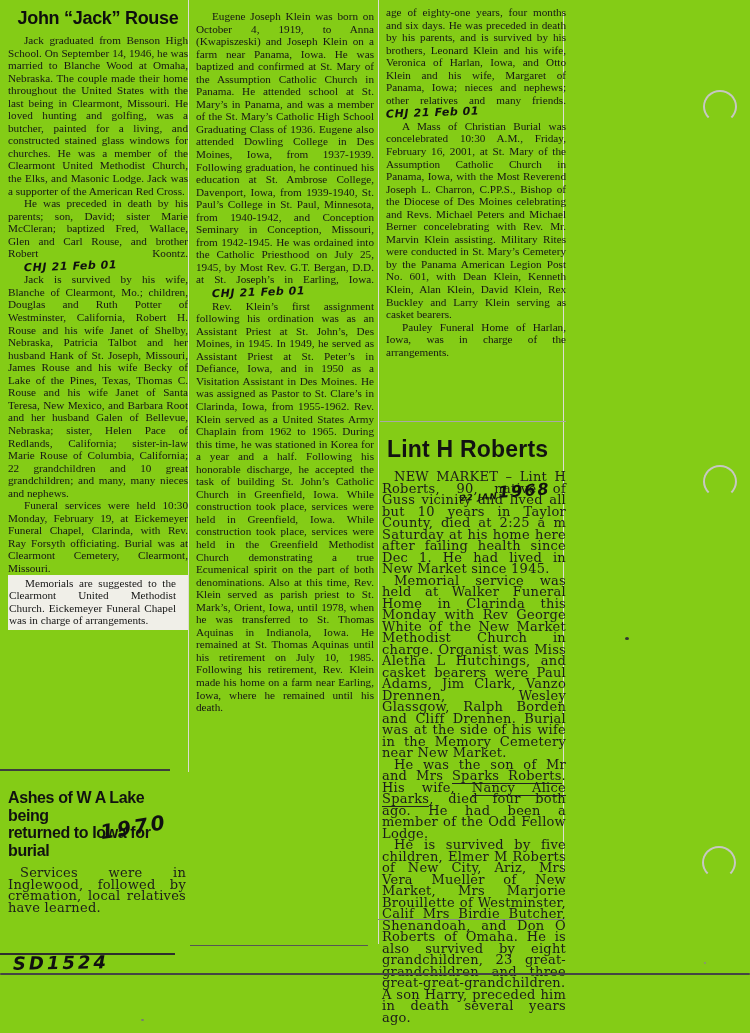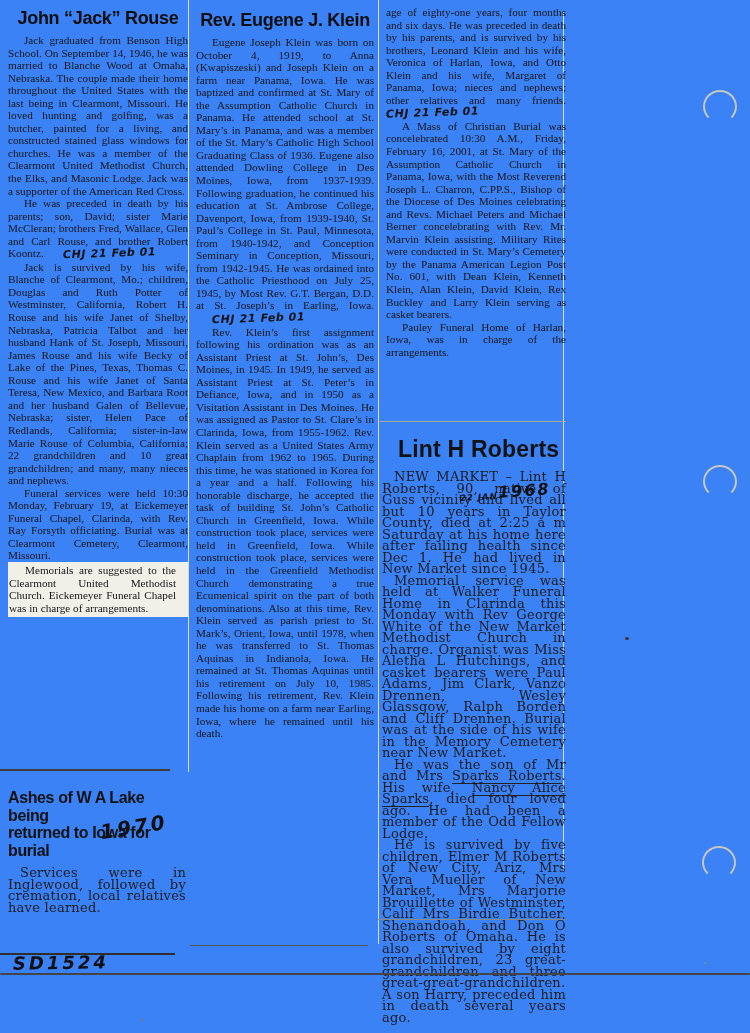--- a/index.html
+++ b/index.html
@@ -1,18 +1,18 @@
 <!DOCTYPE html>
 <html><head>
 <meta charset="utf-8">
 <style>
   html,body { margin:0; padding:0; background:#e8e8e4; }
   .page {
     position:relative; width:750px; height:1033px;
-    background:#3b82f6; overflow:hidden;
+    background:#84cc16; overflow:hidden;
     font-family:"Liberation Serif", serif; color:#141414;
   }
   .col { position:absolute; }
   article { display:block; }
 
   
   p.serif {
     font-family:"Liberation Serif", serif;
     font-size:11.2px; line-height:12.55px;
     text-align:justify; text-indent:16px;
@@ -32,21 +32,21 @@
   }
   .headline-cond {
     font-family:"Liberation Sans", sans-serif; font-weight:bold;
     font-size:16.5px; line-height:17.5px; text-align:left;
     letter-spacing:-0.4px; margin:0 0 8px 0; color:#111;
     transform:scaleX(0.97); transform-origin:left top;
   }
   .headline-big {
     font-family:"Liberation Sans", sans-serif; font-weight:bold;
     font-size:23px; line-height:28px; letter-spacing:0.2px;
-    margin:0 0 8px 16px; color:#121212;
+    margin:0 0 8px 5px; color:#121212;
   }
   .headline-line { display:block; }
 
   .memorials { background:#f0efe8; margin-top:7px; padding:2px 12px 3px 1px; }
   .gap-top { margin-top:3px; }
 
   
   .hw {
     font-family:"DejaVu Sans", sans-serif; font-style:italic; font-weight:bold;
     color:#101010; white-space:nowrap;
@@ -76,21 +76,21 @@
 <div class="page">
 
   <div class="vline" style="left:188px; top:0; height:772px;"></div>
   <div class="vline" style="left:378px; top:0; height:944px;"></div>
   <div class="vline" style="left:563px; top:12px; height:860px;"></div>
 
   <section class="col" style="left:8px; top:8px; width:180px;">
     <article>
       <h1 class="headline-sans">John “Jack” Rouse</h1>
       <p class="serif">Jack graduated from Benson High School. On September 14, 1946, he was married to Blanche Wood at Omaha, Nebraska. The couple made their home throughout the United States with the last being in Clearmont, Missouri. He loved hunting and golfing, was a butcher, painted for a living, and constructed stained glass windows for churches. He was a member of the Clearmont United Methodist Church, the Elks, and Masonic Lodge. Jack was a supporter of the American Red Cross.</p>
-      <p class="serif"><span>He was preceded in death by his parents; son, David; sister Marie McCleran; brothers Fred, Wallace, Glen and Carl Rouse, and brother Robert Koontz.</span> <span class="hw hw-inline">CHJ 21 Feb 01</span></p>
+      <p class="serif"><span>He was preceded in death by his parents; son, David; sister Marie McCleran; baptized Fred, Wallace, Glen and Carl Rouse, and brother Robert Koontz.</span> <span class="hw hw-inline">CHJ 21 Feb 01</span></p>
       <p class="serif">Jack is survived by his wife, Blanche of Clearmont, Mo.; children, Douglas and Ruth Potter of Westminster, California, Robert H. Rouse and his wife Janet of Shelby, Nebraska, Patricia Talbot and her husband Hank of St. Joseph, Missouri, James Rouse and his wife Becky of Lake of the Pines, Texas, Thomas C. Rouse and his wife Janet of Santa Teresa, New Mexico, and Barbara Root and her husband Galen of Bellevue, Nebraska; sister, Helen Pace of Redlands, California; sister-in-law Marie Rouse of Columbia, California; 22 grandchildren and 10 great grandchildren; and many, many nieces and nephews.</p>
       <p class="serif">Funeral services were held 10:30 Monday, February 19, at Eickemeyer Funeral Chapel, Clarinda, with Rev. Ray Forsyth officiating. Burial was at Clearmont Cemetery, Clearmont, Missouri.</p>
       <p class="serif memorials">Memorials are suggested to the Clearmont United Methodist Church. Eickemeyer Funeral Chapel was in charge of arrangements.</p>
     </article>
   </section>
 
   <div class="hline" style="left:0; top:769px; width:170px; height:2px;"></div>
 
   <section class="col" style="left:8px; top:789px; width:178px;">
     <h2 class="headline-cond">
@@ -99,21 +99,20 @@
     </h2>
     <div class="hw hw-abs hw-1970" style="left:92px; top:26px;">1970</div>
     <p class="typeser">Services were in Inglewood, followed by cremation, local relatives have learned.</p>
   </section>
 
   <div class="hline" style="left:0; top:953px; width:175px; height:1.5px; background:#2e2e2e;"></div>
   <div class="hw hw-abs hw-code" style="left:13px; top:952px;">SD1524</div>
 
   <section class="col" style="left:196px; top:10px; width:178px;">
     <article>
-      <h1 class="headline-sans">Rev. Eugene J. Klein</h1>
       <p class="serif"><span>Eugene Joseph Klein was born on October 4, 1919, to Anna (Kwapiszeski) and Joseph Klein on a farm near Panama, Iowa. He was baptized and confirmed at St. Mary of the Assumption Catholic Church in Panama. He attended school at St. Mary’s in Panama, and was a member of the St. Mary’s Catholic High School Graduating Class of 1936. Eugene also attended Dowling College in Des Moines, Iowa, from 1937-1939. Following graduation, he continued his education at St. Ambrose College, Davenport, Iowa, from 1939-1940, St. Paul’s College in St. Paul, Minnesota, from 1940-1942, and Conception Seminary in Conception, Missouri, from 1942-1945. He was ordained into the Catholic Priesthood on July 25, 1945, by Most Rev. G.T. Bergan, D.D. at St. Joseph’s in Earling, Iowa.</span> <span class="hw hw-inline">CHJ 21 Feb 01</span></p>
       <p class="serif">Rev. Klein’s first assignment following his ordination was as an Assistant Priest at St. John’s, Des Moines, in 1945. In 1949, he served as Assistant Priest at St. Peter’s in Defiance, Iowa, and in 1950 as a Visitation Assistant in Des Moines. He was assigned as Pastor to St. Clare’s in Clarinda, Iowa, from 1955-1962. Rev. Klein served as a United States Army Chaplain from 1962 to 1965. During this time, he was stationed in Korea for a year and a half. Following his honorable discharge, he accepted the task of building St. John’s Catholic Church in Greenfield, Iowa. While construction took place, services were held in Greenfield, Iowa. While construction took place, services were held in the Greenfield Methodist Church demonstrating a true Ecumenical spirit on the part of both denominations. Also at this time, Rev. Klein served as parish priest to St. Mark’s, Orient, Iowa, until 1978, when he was transferred to St. Thomas Aquinas in Indianola, Iowa. He remained at St. Thomas Aquinas until his retirement on July 10, 1985. Following his retirement, Rev. Klein made his home on a farm near Earling, Iowa, where he remained until his death.</p>
     </article>
   </section>
   <div class="hline" style="left:190px; top:945px; width:178px; height:1px; background:#555;"></div>
 
   <section class="col" style="left:386px; top:6px; width:180px;">
     <p class="serif" style="text-indent:0;"><span>age of eighty-one years, four months and six days. He was preceded in death by his parents, and is survived by his brothers, Leonard Klein and his wife, Veronica of Harlan, Iowa, and Otto Klein and his wife, Margaret of Panama, Iowa; nieces and nephews; other relatives and many friends.</span> <span class="hw hw-inline">CHJ 21 Feb 01</span></p>
     <p class="serif">A Mass of Christian Burial was concelebrated 10:30 A.M., Friday, February 16, 2001, at St. Mary of the Assumption Catholic Church in Panama, Iowa, with the Most Reverend Joseph L. Charron, C.PP.S., Bishop of the Diocese of Des Moines celebrating and Revs. Michael Peters and Michael Berner concelebrating with Rev. Mr. Marvin Klein assisting. Military Rites were conducted in St. Mary’s Cemetery by the Panama American Legion Post No. 601, with Dean Klein, Kenneth Klein, Alan Klein, David Klein, Rex Buckley and Larry Klein serving as casket bearers.</p>
     <p class="serif">Pauley Funeral Home of Harlan, Iowa, was in charge of the arrangements.</p>
@@ -122,21 +121,21 @@
   <div class="hline" style="left:380px; top:421px; width:186px; height:1px; background:#a9a9a4;"></div>
 
   <section class="col" style="left:382px; top:435px; width:184px;">
     <h2 class="headline-big">
       <span class="headline-line">Lint H Roberts</span>
     </h2>
     <div class="hw hw-abs hw-stamp" style="left:78px; top:57px; transform:rotate(-3deg);">22 JAN</div>
     <div class="hw hw-abs hw-year" style="left:116px; top:46px;">1968</div>
     <p class="typeser">NEW MARKET – Lint H Roberts, 90, native of Guss vicinity and lived all but 10 years in Taylor County, died at 2:25 a m Saturday at his home here after failing health since Dec 1. He had lived in New Market since 1945.</p>
     <p class="typeser">Memorial service was held at Walker Funeral Home in Clarinda this Monday with Rev George White of the New Market Methodist Church in charge. Organist was Miss Aletha L Hutchings, and casket bearers were Paul Adams, Jim Clark, Vanzo Drennen, Wesley Glassgow, Ralph Borden and Cliff Drennen. Burial was at the side of his wife in the Memory Cemetery near New Market.</p>
-    <p class="typeser"><span>He was the son of Mr and Mrs </span><span class="u">Sparks Roberts</span><span>. His wife, </span><span class="u">Nancy Alice Sparks</span><span>, died four loved ago. He had been a member of the Odd Fellow Lodge.</span></p>
+    <p class="typeser"><span>He was the son of Mr and Mrs </span><span class="u">Sparks Roberts</span><span>. His wife, </span><span class="u">Nancy Alice Sparks</span><span>, died four both ago. He had been a member of the Odd Fellow Lodge.</span></p>
     <p class="typeser">He is survived by five children, Elmer M Roberts of New City, Ariz, Mrs Vera Mueller of New Market, Mrs Marjorie Brouillette of Westminster, Calif Mrs Birdie Butcher, Shenandoah, and Don O Roberts of Omaha. He is also survived by eight grandchildren, 23 great-grandchildren and three great-great-grandchildren. A son Harry, preceded him in death several years ago.</p>
   </section>
 
   <div class="hline" style="left:378px; top:919px; width:187px; height:1px; background:#8a8a86;"></div>
 
   <div class="hline" style="left:0; top:973px; width:750px; height:2px; background:#454545; border-radius:2px;"></div>
 
   <div class="punch" style="left:703px; top:90px;"></div>
   <div class="punch" style="left:703px; top:465px;"></div>
   <div class="punch" style="left:702px; top:846px;"></div>

